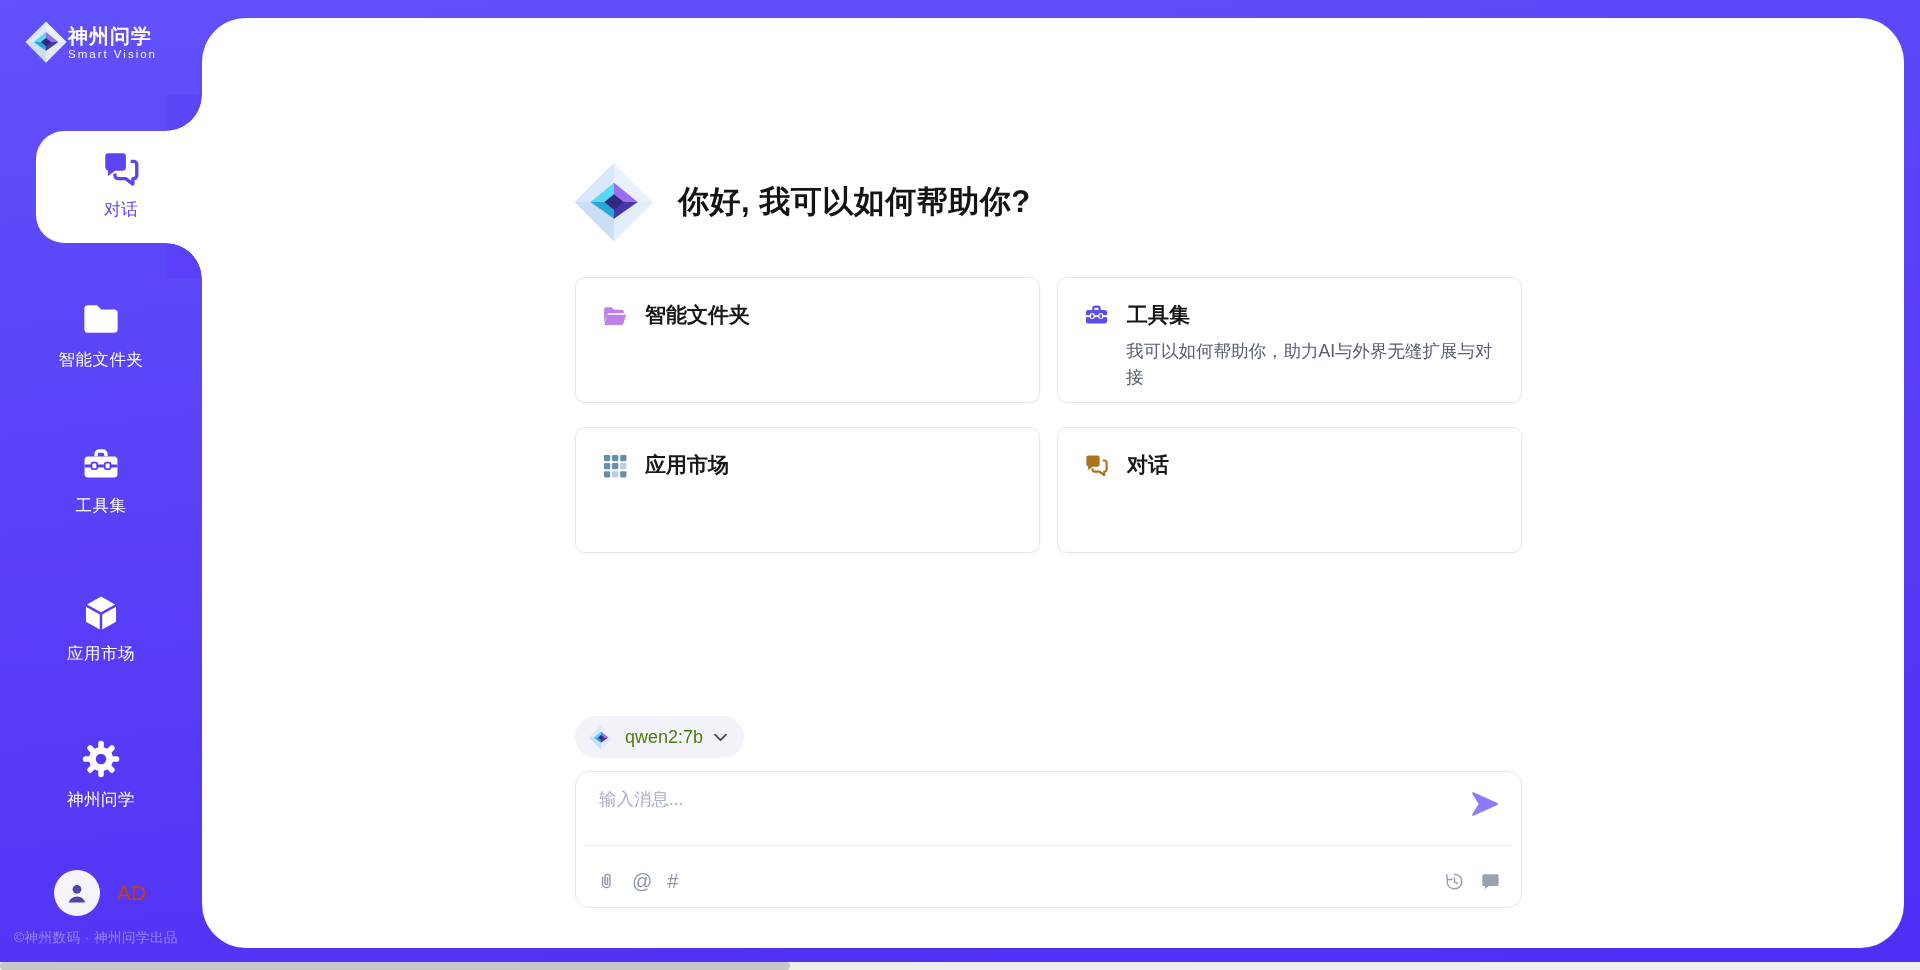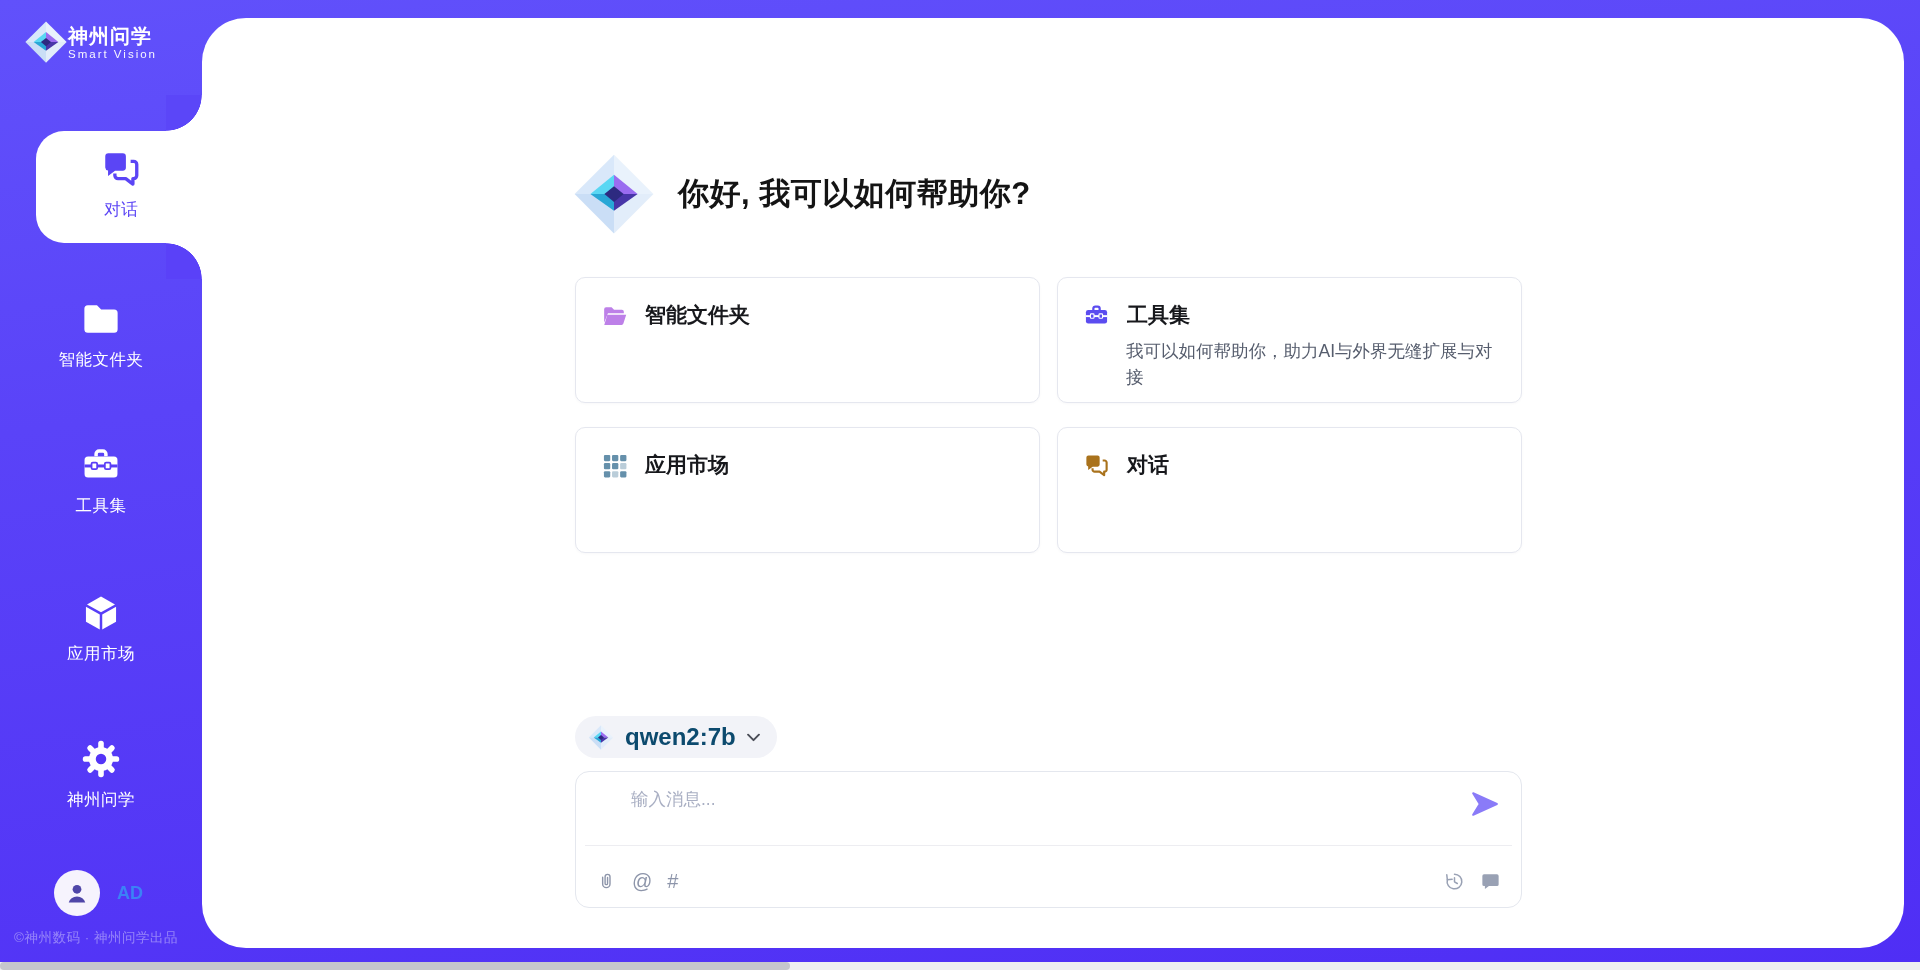--- a/index.html
+++ b/index.html
@@ -33,52 +33,52 @@
   .notch-bottom { top:243px; background:radial-gradient(circle at 0 100%, #5a41f8 0 35.4px, #ffffff 36px); }
 
   .nav-item { position:absolute; left:0; width:202px; text-align:center; cursor:pointer; }
   .nav-item .nav-icon { width:42px; height:42px; margin:0 auto 5px; color:#fff; }
   .nav-item .nav-label { font-size:16.5px; color:#fff; letter-spacing:.5px; }
   .nav-folder { top:298px; } .nav-tools { top:444px; } .nav-market { top:592px; } .nav-settings { top:738px; }
 
   .user-row { position:absolute; left:54px; top:870px; display:flex; align-items:center; gap:17px; cursor:pointer; }
   .avatar { width:46px; height:46px; border-radius:50%; background:#f6f3fd; display:flex; align-items:center; justify-content:center; }
   .avatar svg { width:30px; height:30px; }
-  .user-name { font-size:18px; color:#3b82f6;font-weight:bold; }
+  .user-name { font-size:21px; color:#c2410c; }
   .copyright { position:absolute; left:14px; top:929px; font-size:13.5px; color:rgba(255,255,255,.38); letter-spacing:.5px;text-align:center; }
 
   
-  .greeting { position:absolute; left:572px; top:150px; display:flex; align-items:center; gap:22px; }
+  .greeting { position:absolute; left:572px; top:158px; display:flex; align-items:center; gap:22px; }
   .greeting-logo { width:84px; height:88px; }
   .greeting-text { font-size:31px; font-weight:700; color:#141414; letter-spacing:.5px; }
 
   
   .cards { position:absolute; left:575px; top:277px; width:947px;
     display:grid; grid-template-columns:465px 465px; column-gap:17px; row-gap:24px; }
   .card { height:126px; background:#fff; border:1px solid #e5e7ef; border-radius:10px;
     padding:23px 26px 0 25px; cursor:pointer; box-shadow:0 1px 3px rgba(30,30,60,.03); }
   .card-head { display:flex; align-items:center; gap:17px; }
   .card-icon { width:27px; height:27px; flex:0 0 27px; }
   .card-title { font-size:21px; font-weight:700; color:#17181c; }
   .card-desc { margin:9px 0 0 43px; font-size:17.5px; color:#565d6d; line-height:26px; }
   .c-folder { color:#bd80e8; } .c-brief { color:#5b4cf0; } .c-grid { color:#6590ab; } .c-chat { color:#a9721c; }
 
   
   .model-pill { position:absolute; left:575px; top:716px; height:42px;
     display:inline-flex; align-items:center; gap:11px; padding:0 17px 0 13px;
     background:#f2f3f8; border-radius:22px; cursor:pointer; }
   .model-logo { width:26px; height:27px; }
-  .model-name { font-size:24px; color:#0c4a6e;font-weight:bold; }
+  .model-name { font-size:18px; color:#4d7c0f; }
 
   
   .composer { position:absolute; left:575px; top:771px; width:947px; height:137px;
     background:#fff; border:1.5px solid #e4e7ee; border-radius:14px; }
   .composer-input { position:absolute; left:23px; top:15px; width:840px; height:50px;
     border:none; outline:none; resize:none; background:transparent;
-    font-family:"Liberation Sans","DejaVu Sans",sans-serif; font-size:17.5px; color:#3b82f6;margin-left:32px; }
+    font-family:"Liberation Sans","DejaVu Sans",sans-serif; font-size:17.5px; color:#3b82f6; }
   .composer-input::placeholder { color:#a9afc3; }
   .send-btn { position:absolute; right:21px; top:17px; width:30px; height:30px; cursor:pointer; }
   .composer-divider { position:absolute; left:9px; right:9px; top:73px; border-top:1px solid #ededf1; }
   .composer-toolbar { position:absolute; left:20px; bottom:15px; display:flex; align-items:center; gap:15px; color:#8d95aa; }
   .composer-right { position:absolute; right:20px; bottom:15px; display:flex; align-items:center; gap:15px; color:#99a1b4; }
   .tool-icon { width:21px; height:21px; cursor:pointer; }
   .glyph { font-size:20px; line-height:21px; cursor:pointer; }
 
   
   .hscrollbar { position:absolute; left:0; bottom:0; width:1920px; height:8px; background:#eeeef1; z-index:5; }

